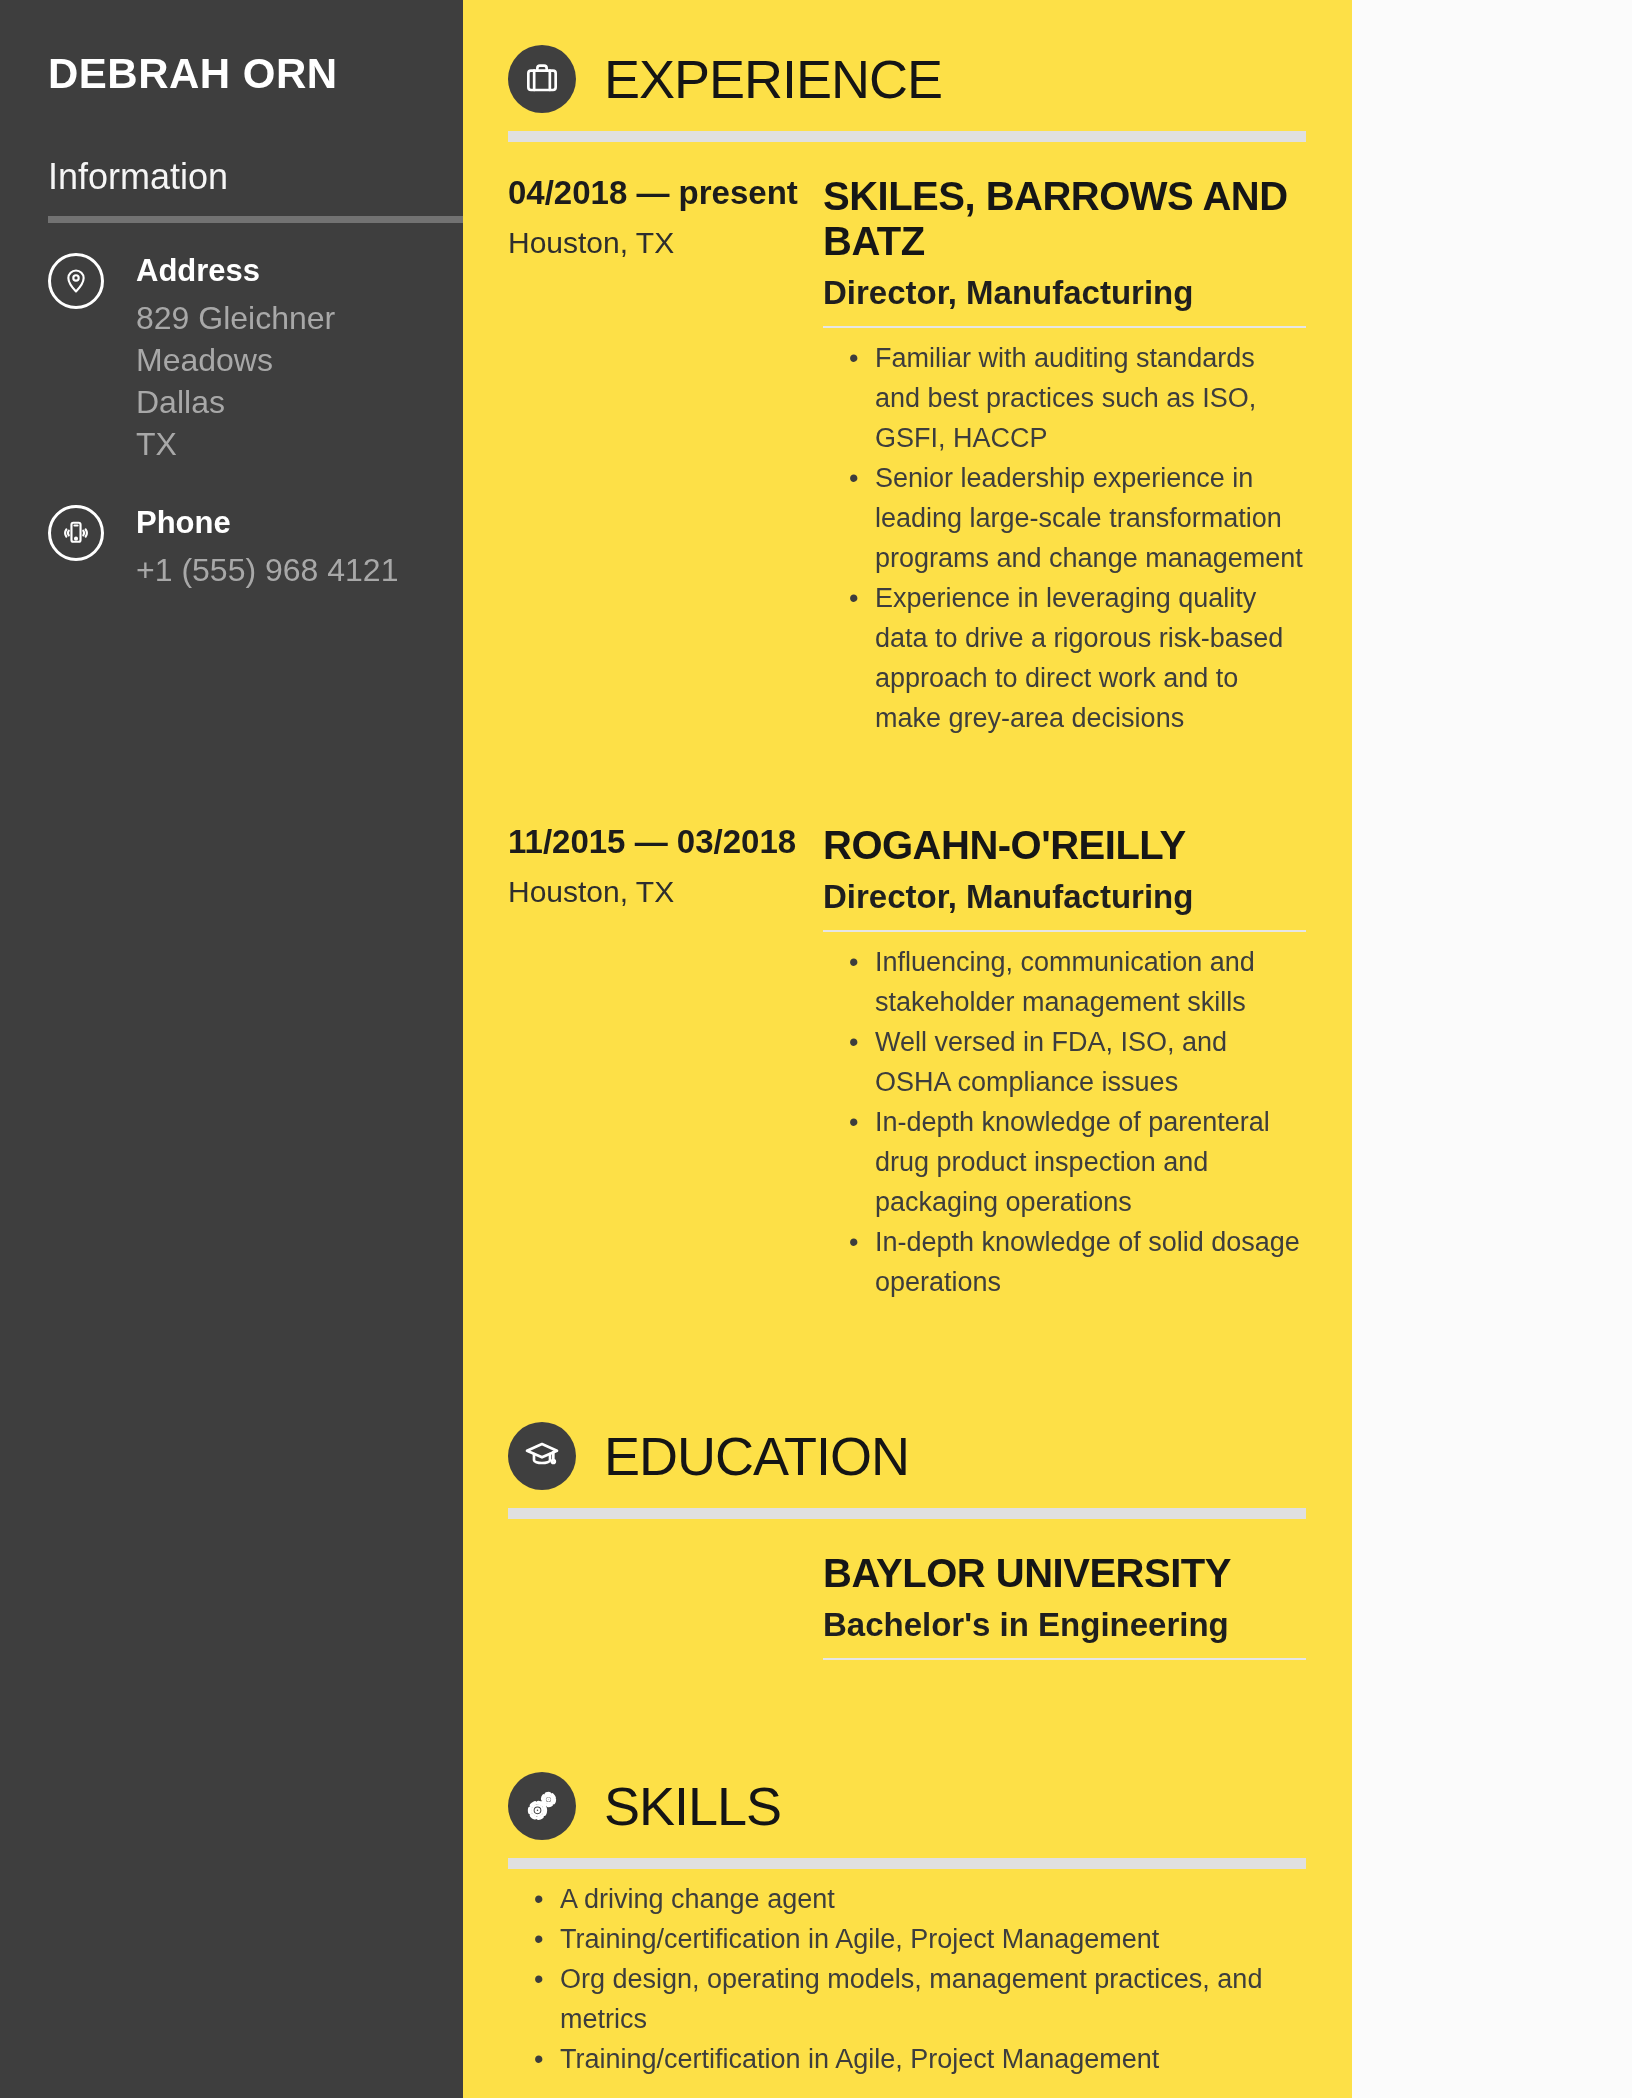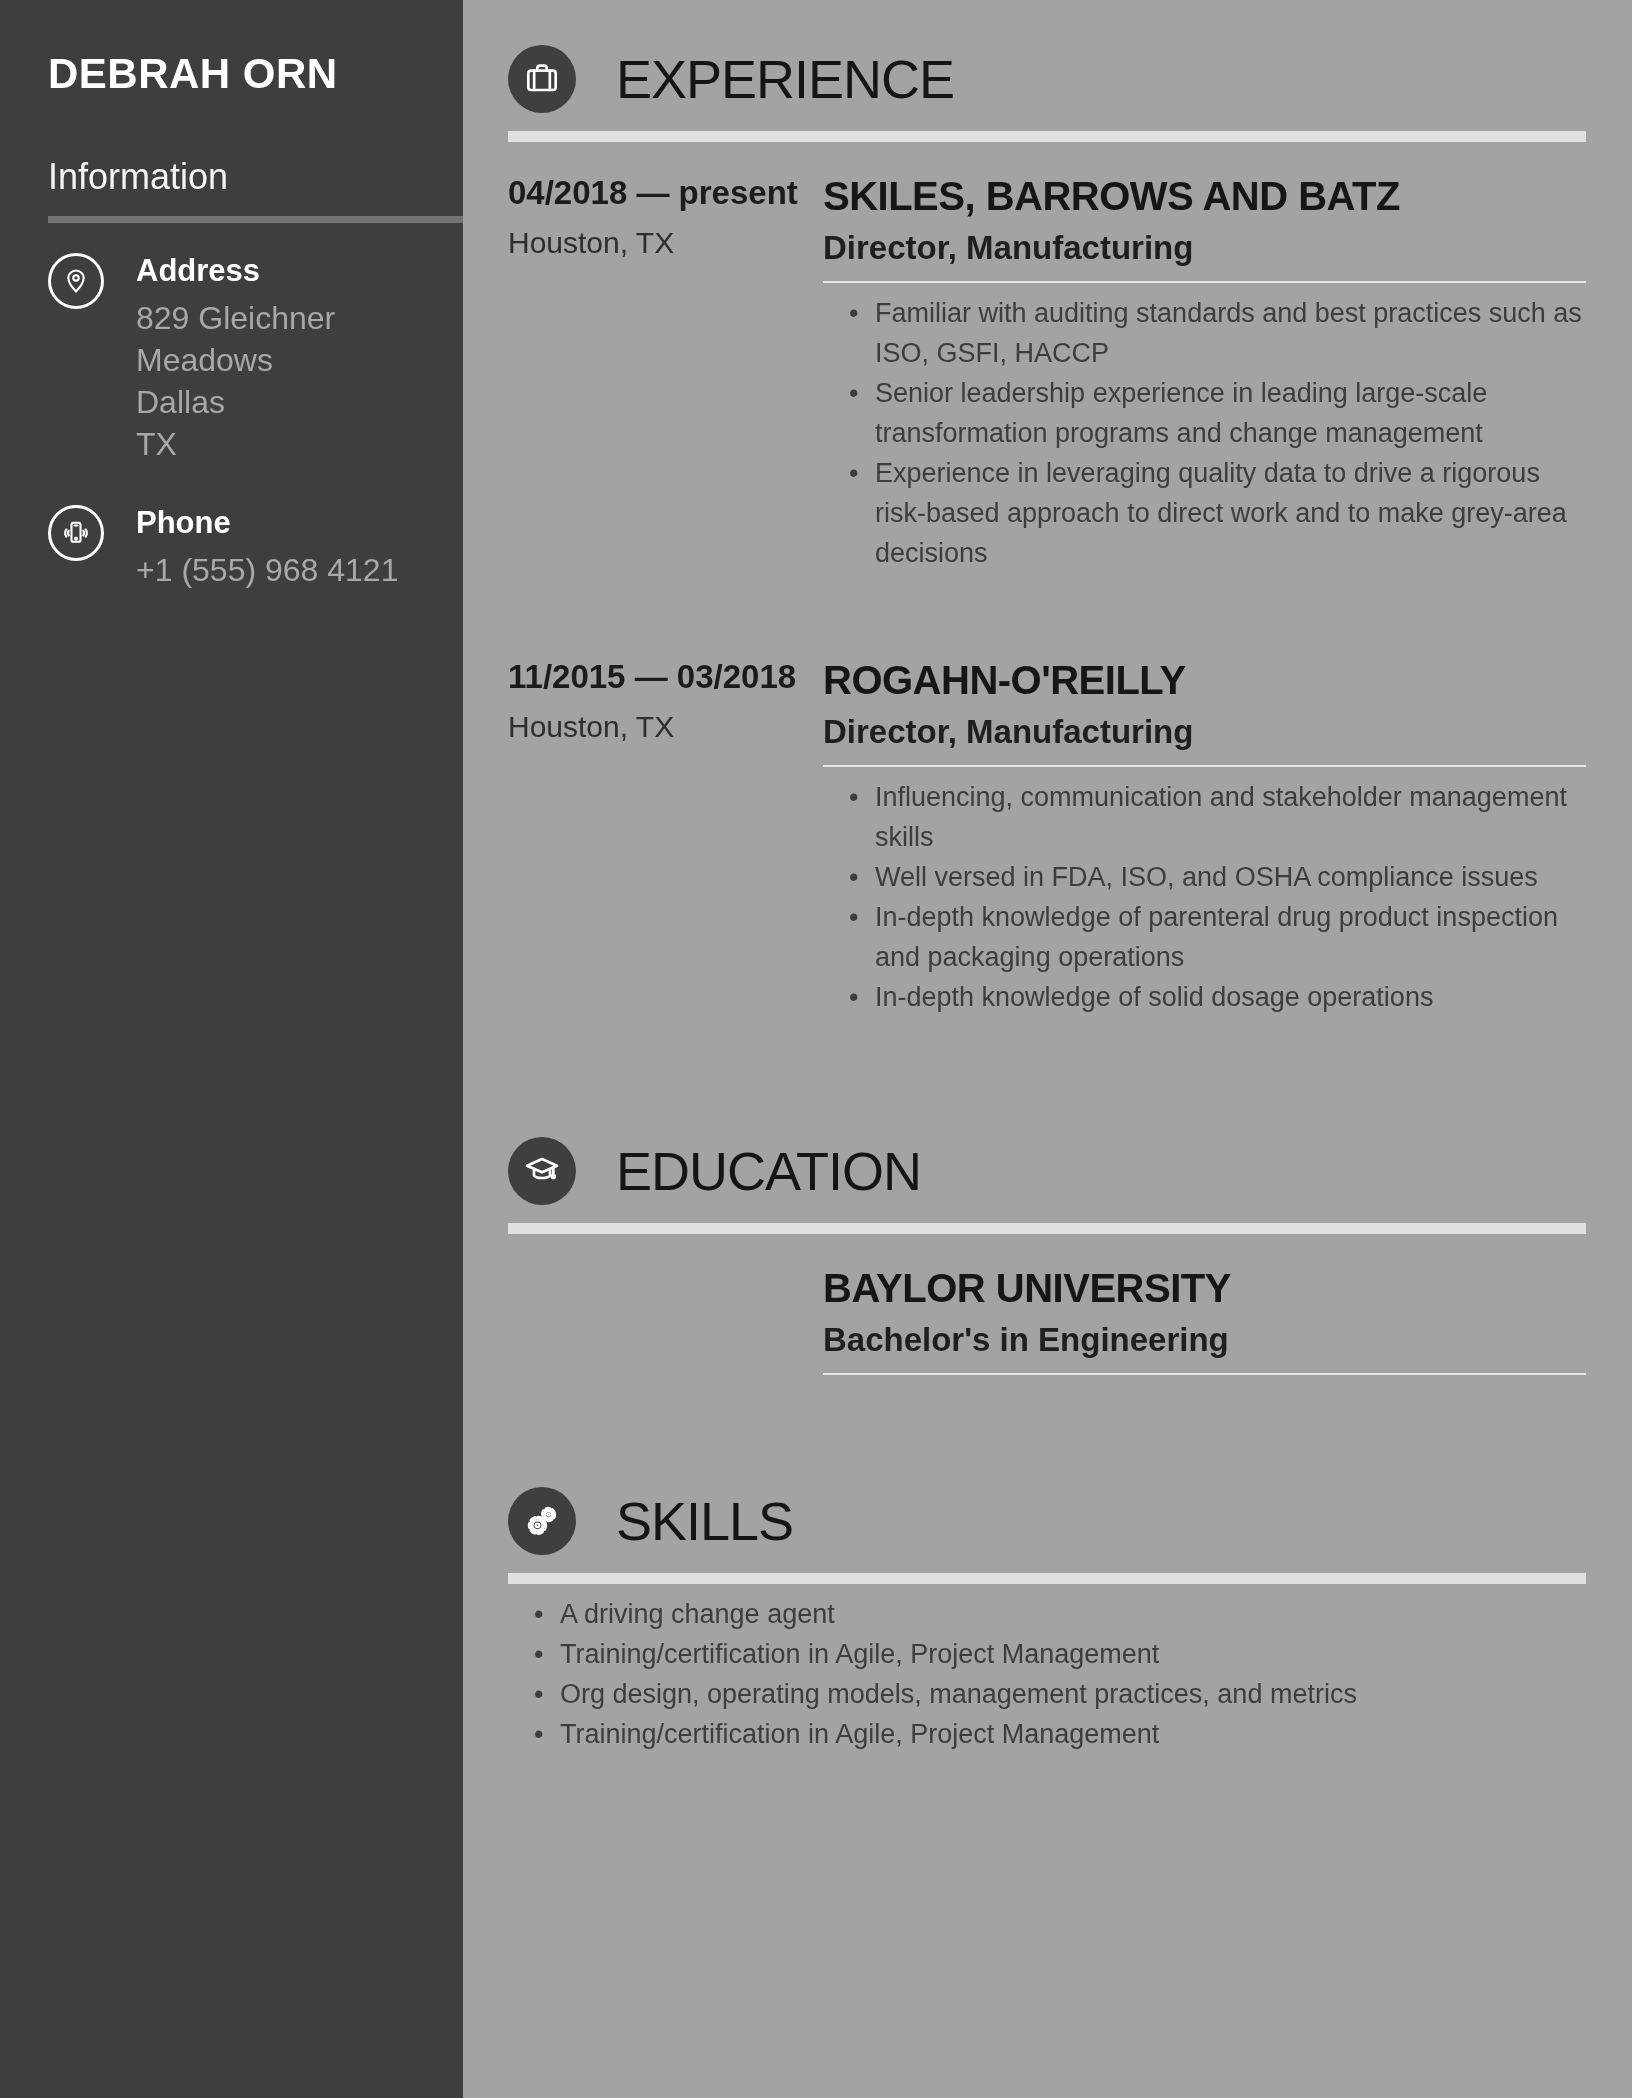--- a/index.html
+++ b/index.html
@@ -1,35 +1,35 @@
 <!DOCTYPE html>
 <html><head>
 <meta charset="utf-8">
 <style>
   * { margin:0; padding:0; box-sizing:border-box; }
   html,body { background:#fbfbfb; }
   body { font-family:"Liberation Sans","DejaVu Sans",sans-serif; }
-  .page { position:relative; width:1632px; height:2098px; background:#a3a3a3; overflow:hidden; }
+  .page { position:relative; width:1352px; height:2098px; background:#fde047; overflow:hidden; }
 
   
   .sidebar { position:absolute; left:0; top:0; width:463px; height:2098px; background:#3e3e3e; padding:50px 40px 0 48px; }
   .name { font-size:42px; font-weight:700; color:#ffffff; letter-spacing:0.5px; }
   .info-title { margin-top:58px; font-size:36px; font-weight:300; color:#f5f5f5; }
   .info-divider { margin-top:18px; height:7px; background:#727272; margin-right:-40px; }
   .contact-row { display:flex; gap:32px; margin-top:30px; }
   .contact-row.second { margin-top:40px; }
   .c-icon { flex:0 0 auto; width:56px; height:56px; border:3px solid #ffffff; border-radius:50%; display:flex; align-items:center; justify-content:center; }
   .c-icon svg { width:34px; height:34px; stroke:#ffffff; fill:none; stroke-width:1.5; stroke-linecap:round; stroke-linejoin:round; }
   .c-label { font-size:31px; font-weight:700; color:#ffffff; }
   .c-line { font-size:32px; color:#a8a8a8; line-height:42px; }
   .c-line.first { margin-top:8px; }
 
   
   .main { margin-left:463px; padding:45px 46px 0 45px; }
-  .section-header { display:flex; align-items:center; gap:40px; }
+  .section-header { display:flex; align-items:center; gap:28px; }
   .s-icon { flex:0 0 auto; width:68px; height:68px; border-radius:50%; background:#3f3f3f; display:flex; align-items:center; justify-content:center; }
   .s-icon svg { width:40px; height:40px; stroke:#ffffff; fill:none; stroke-width:1.6; stroke-linecap:round; stroke-linejoin:round; }
   .s-title { font-size:54px; font-weight:300; color:#151515; letter-spacing:-1px; }
   .section-bar { height:11px; background:#e0e0e0; margin-top:18px; }
   .section { margin-top:0; }
   .section.education { margin-top:120px; }
   .section.skills { margin-top:112px; }
 
   .entry { display:grid; grid-template-columns:315px 1fr; margin-top:32px; }
   .entry + .entry { margin-top:85px; }

